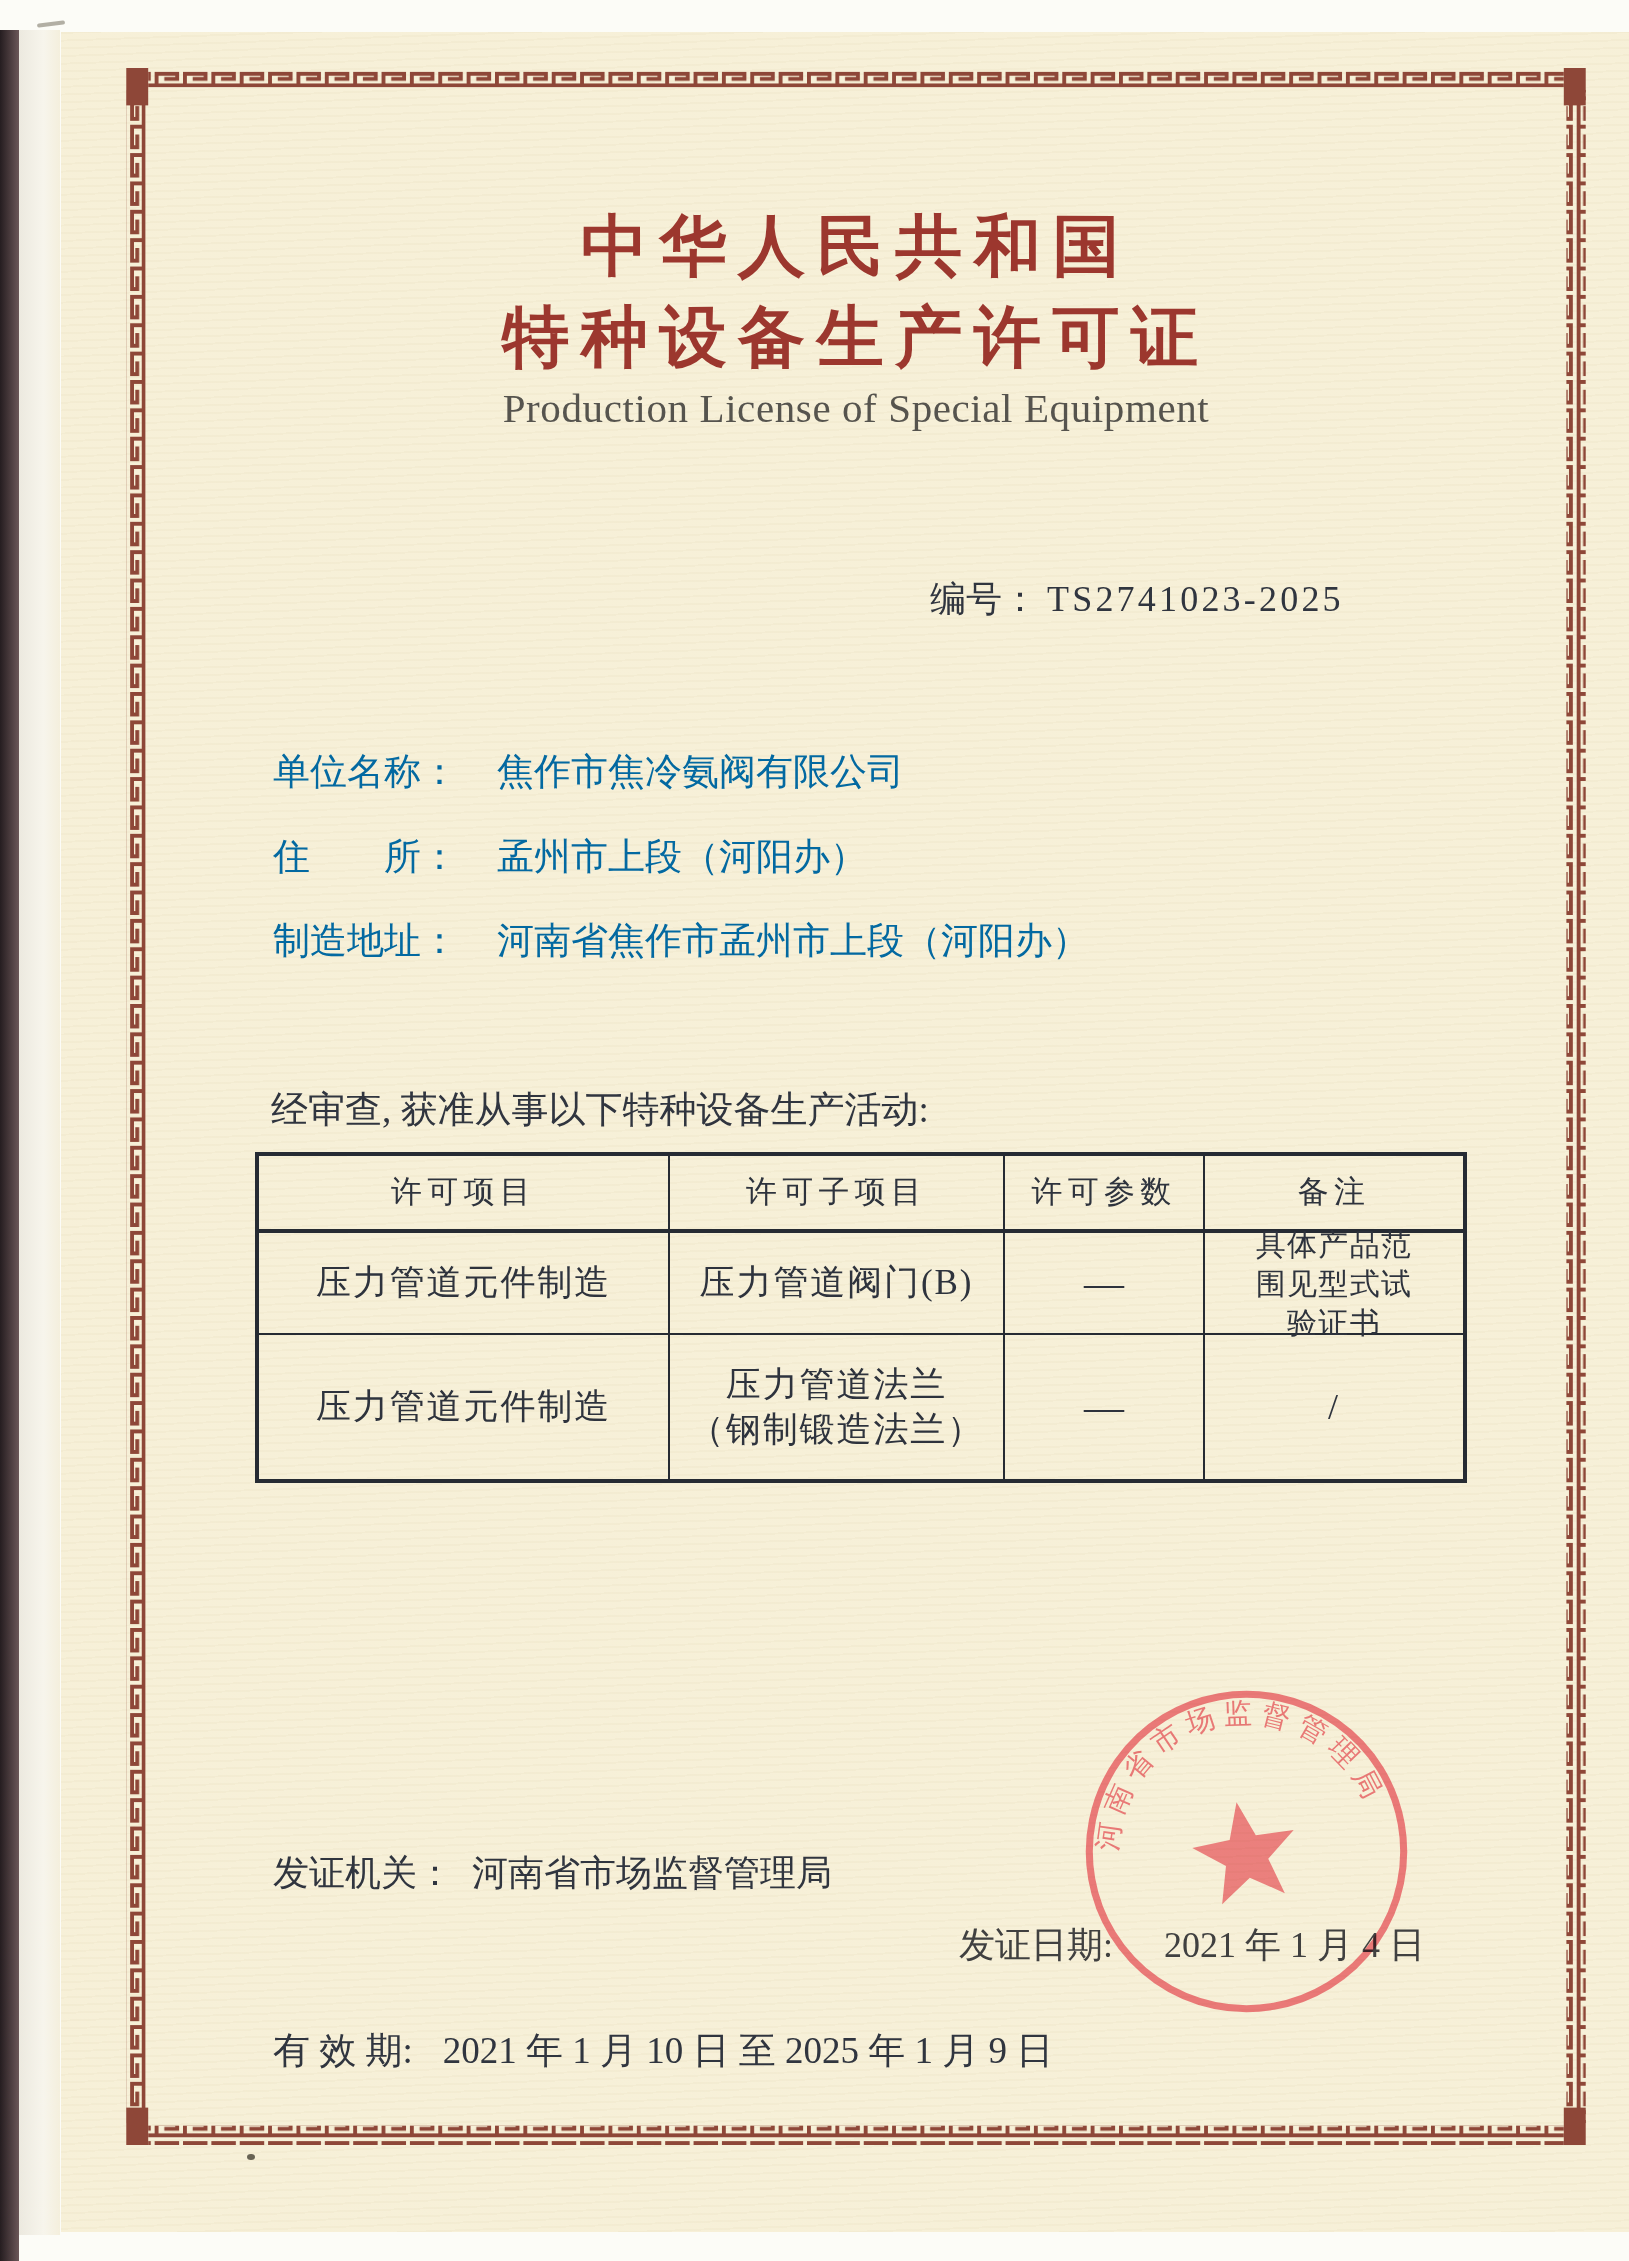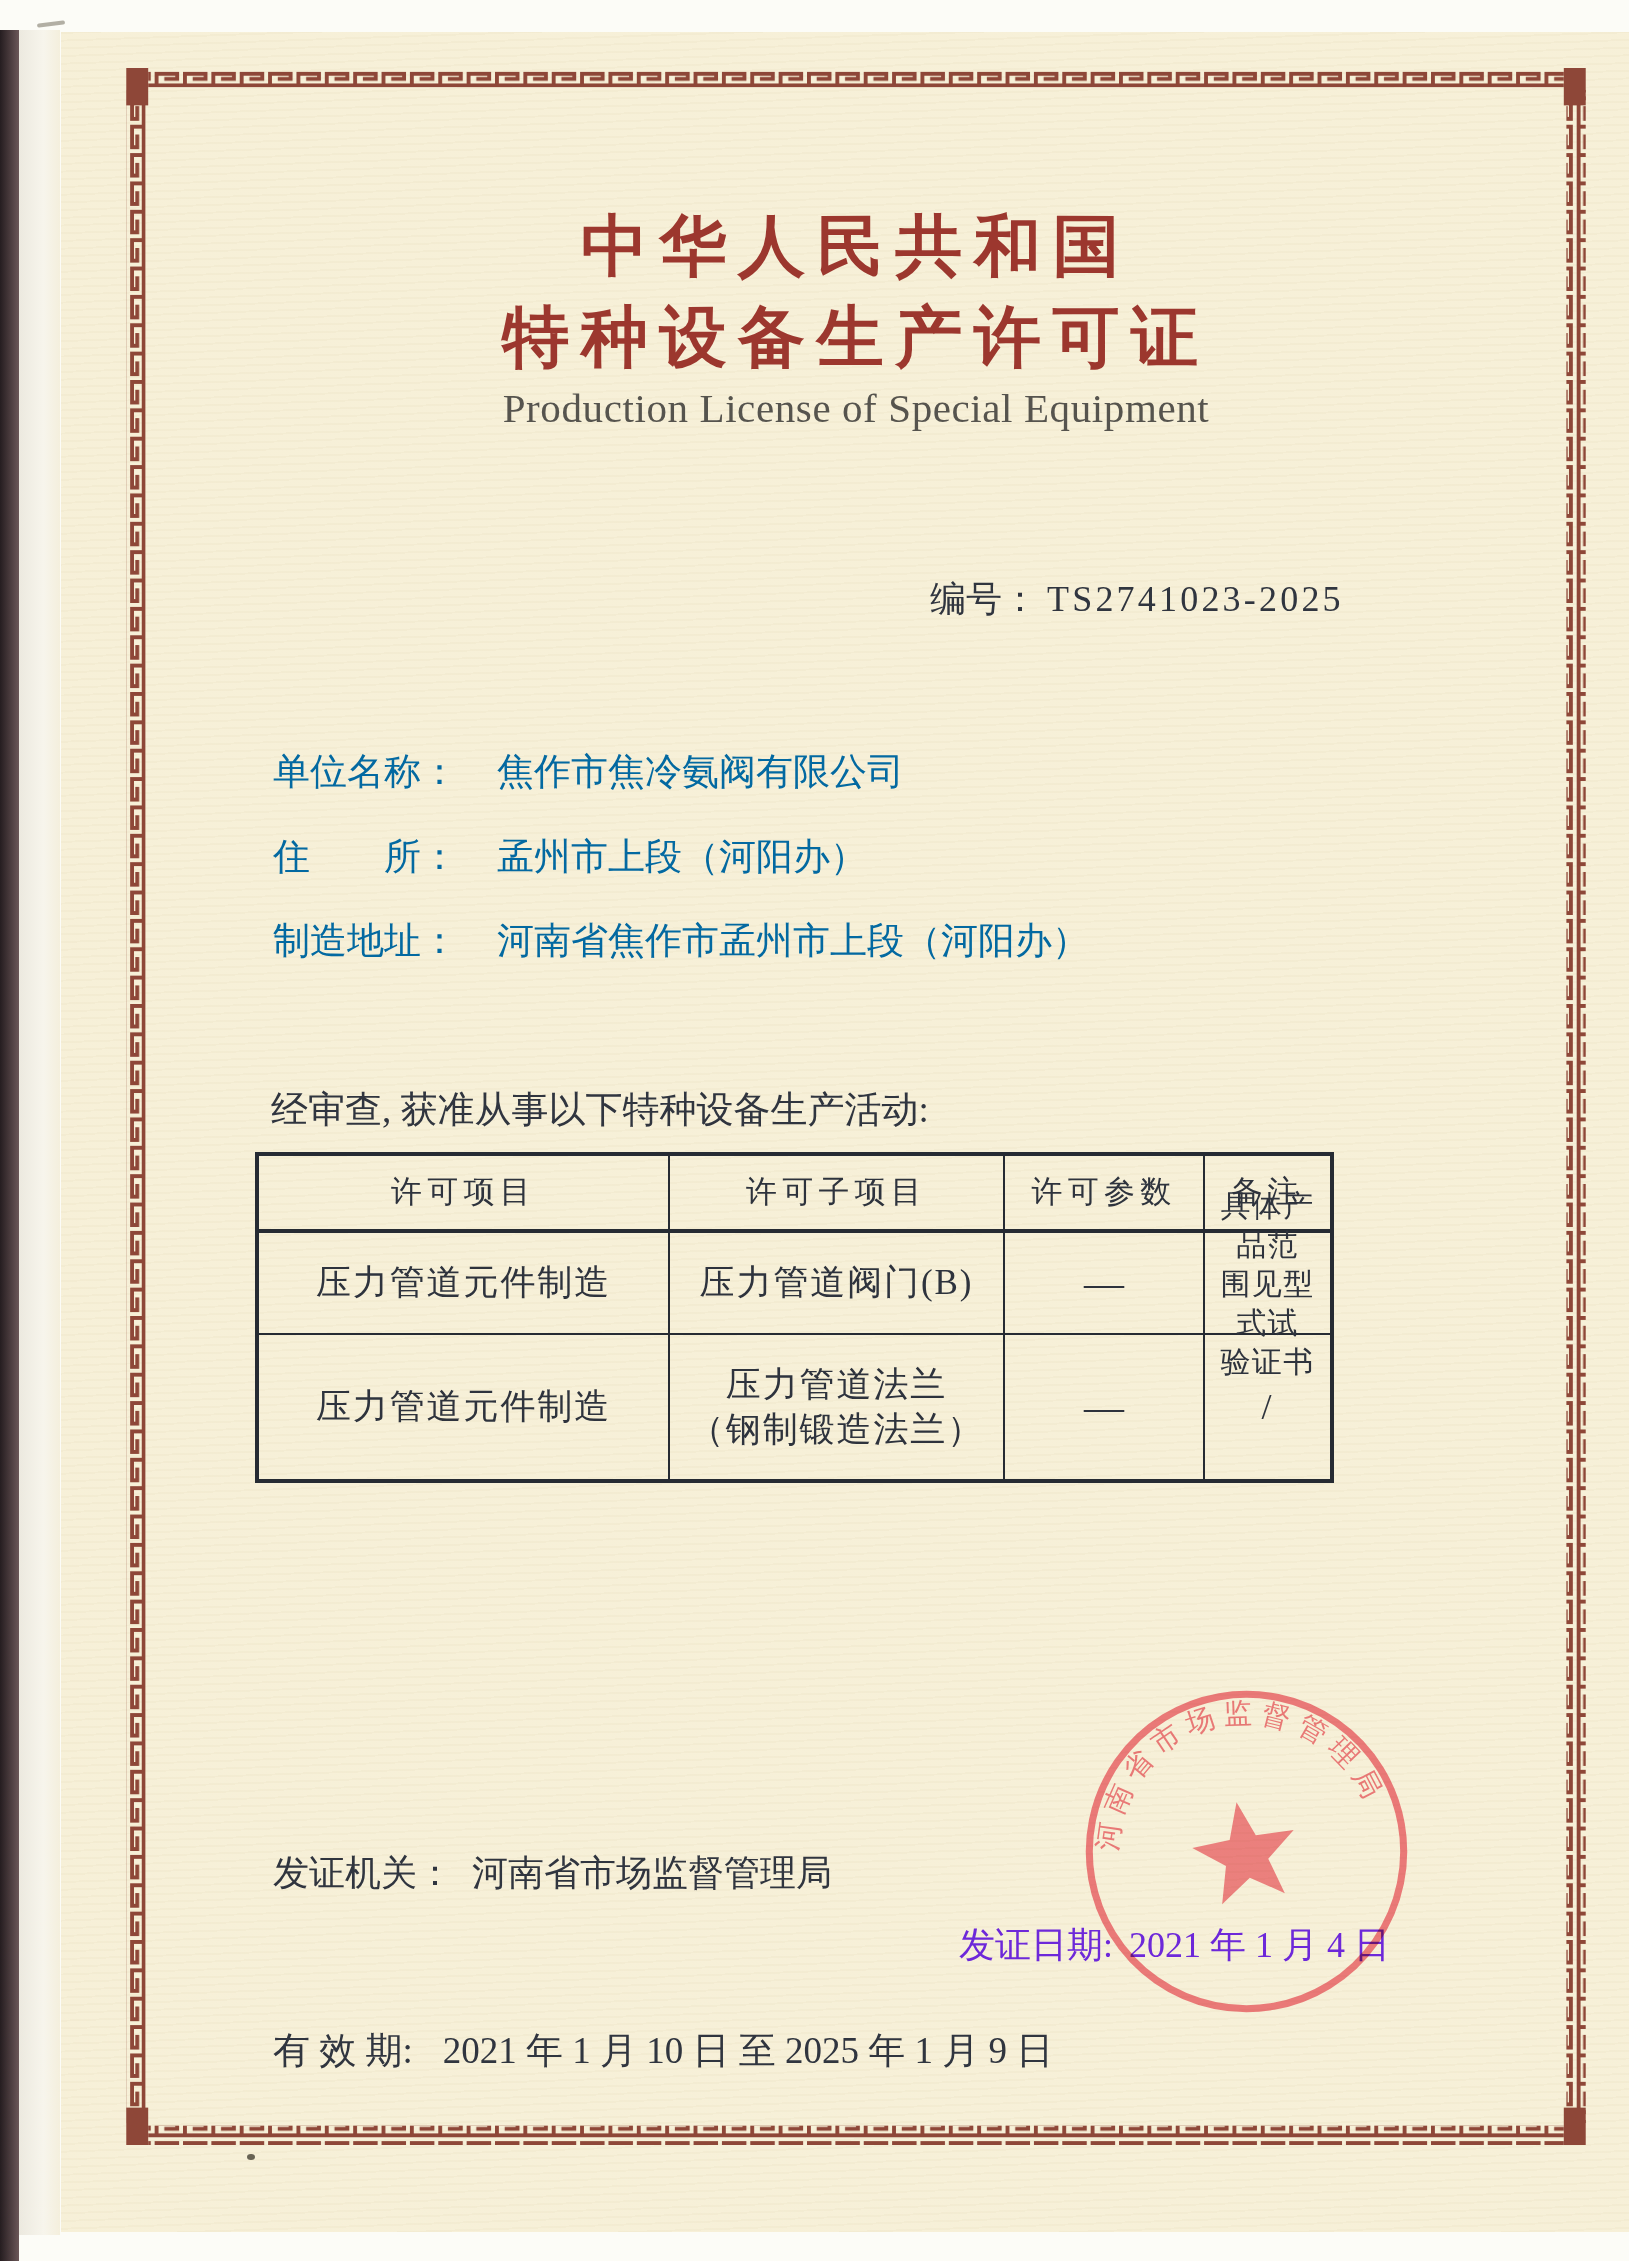--- a/index.html
+++ b/index.html
@@ -58,21 +58,21 @@
   .field-row{ position:absolute; left:273px; font-size:37px; white-space:nowrap; color:#0369a1; display:flex;}
   .field-label{ display:inline-block; width:224px; }
   .f1{ top:747px; }
   .f2{ top:832px; }
   .f3{ top:916px; }
 
   .intro-line{ position:absolute; left:271px; top:1085px; font-size:37px; color:#30353f; white-space:nowrap; }
 
   
   .lic-table{
-    position:absolute; left:255px; top:1152px; width:1079px; height:331px;
+    position:absolute; left:255px; top:1152px; width:1212px; height:331px;
     border:4.5px solid #262b33; box-sizing:border-box;
     display:grid;
     grid-template-columns:411px 335px 200px 1fr;
     grid-template-rows:77px 102px 1fr;
     background:transparent;
   }
   .cell{
     display:flex; align-items:center; justify-content:center;
     border-right:2.6px solid #262b33; border-bottom:2.6px solid #262b33;
     box-sizing:border-box; text-align:center;
@@ -81,21 +81,21 @@
   }
   .cell.last-col{ border-right:none; }
   .cell.hdr{ font-size:31px; border-bottom:4.5px solid #262b33; letter-spacing:5.2px;}
   .cell.last-row{ border-bottom:none; }
   .cell.dash{ font-size:40px; letter-spacing:0; }
   .cell.remark{ font-size:30px; letter-spacing:1.3px; }
   .cell.slash{ font-size:36px; }
 
   
   .issuer-line{ position:absolute; left:273px; top:1849px; font-size:36px; white-space:nowrap; color:#30353f; display:flex; gap:19px;}
-  .issue-date-line{ position:absolute; left:959px; top:1921px; font-size:36px; white-space:nowrap; color:#6d28d9; display:flex; gap:16px;}
+  .issue-date-line{ position:absolute; left:959px; top:1921px; font-size:36px; white-space:nowrap; color:#404040; display:flex; gap:51px;}
   .validity-line{ position:absolute; left:273px; top:2026px; font-size:37px; white-space:nowrap; color:#30353f; display:flex; gap:30px;}
 
   
   .stamp{
     position:absolute; left:1079px; top:1684px;
     transform:rotate(-10deg);
     opacity:.82; mix-blend-mode:multiply;
   }
 </style>
 </head>

